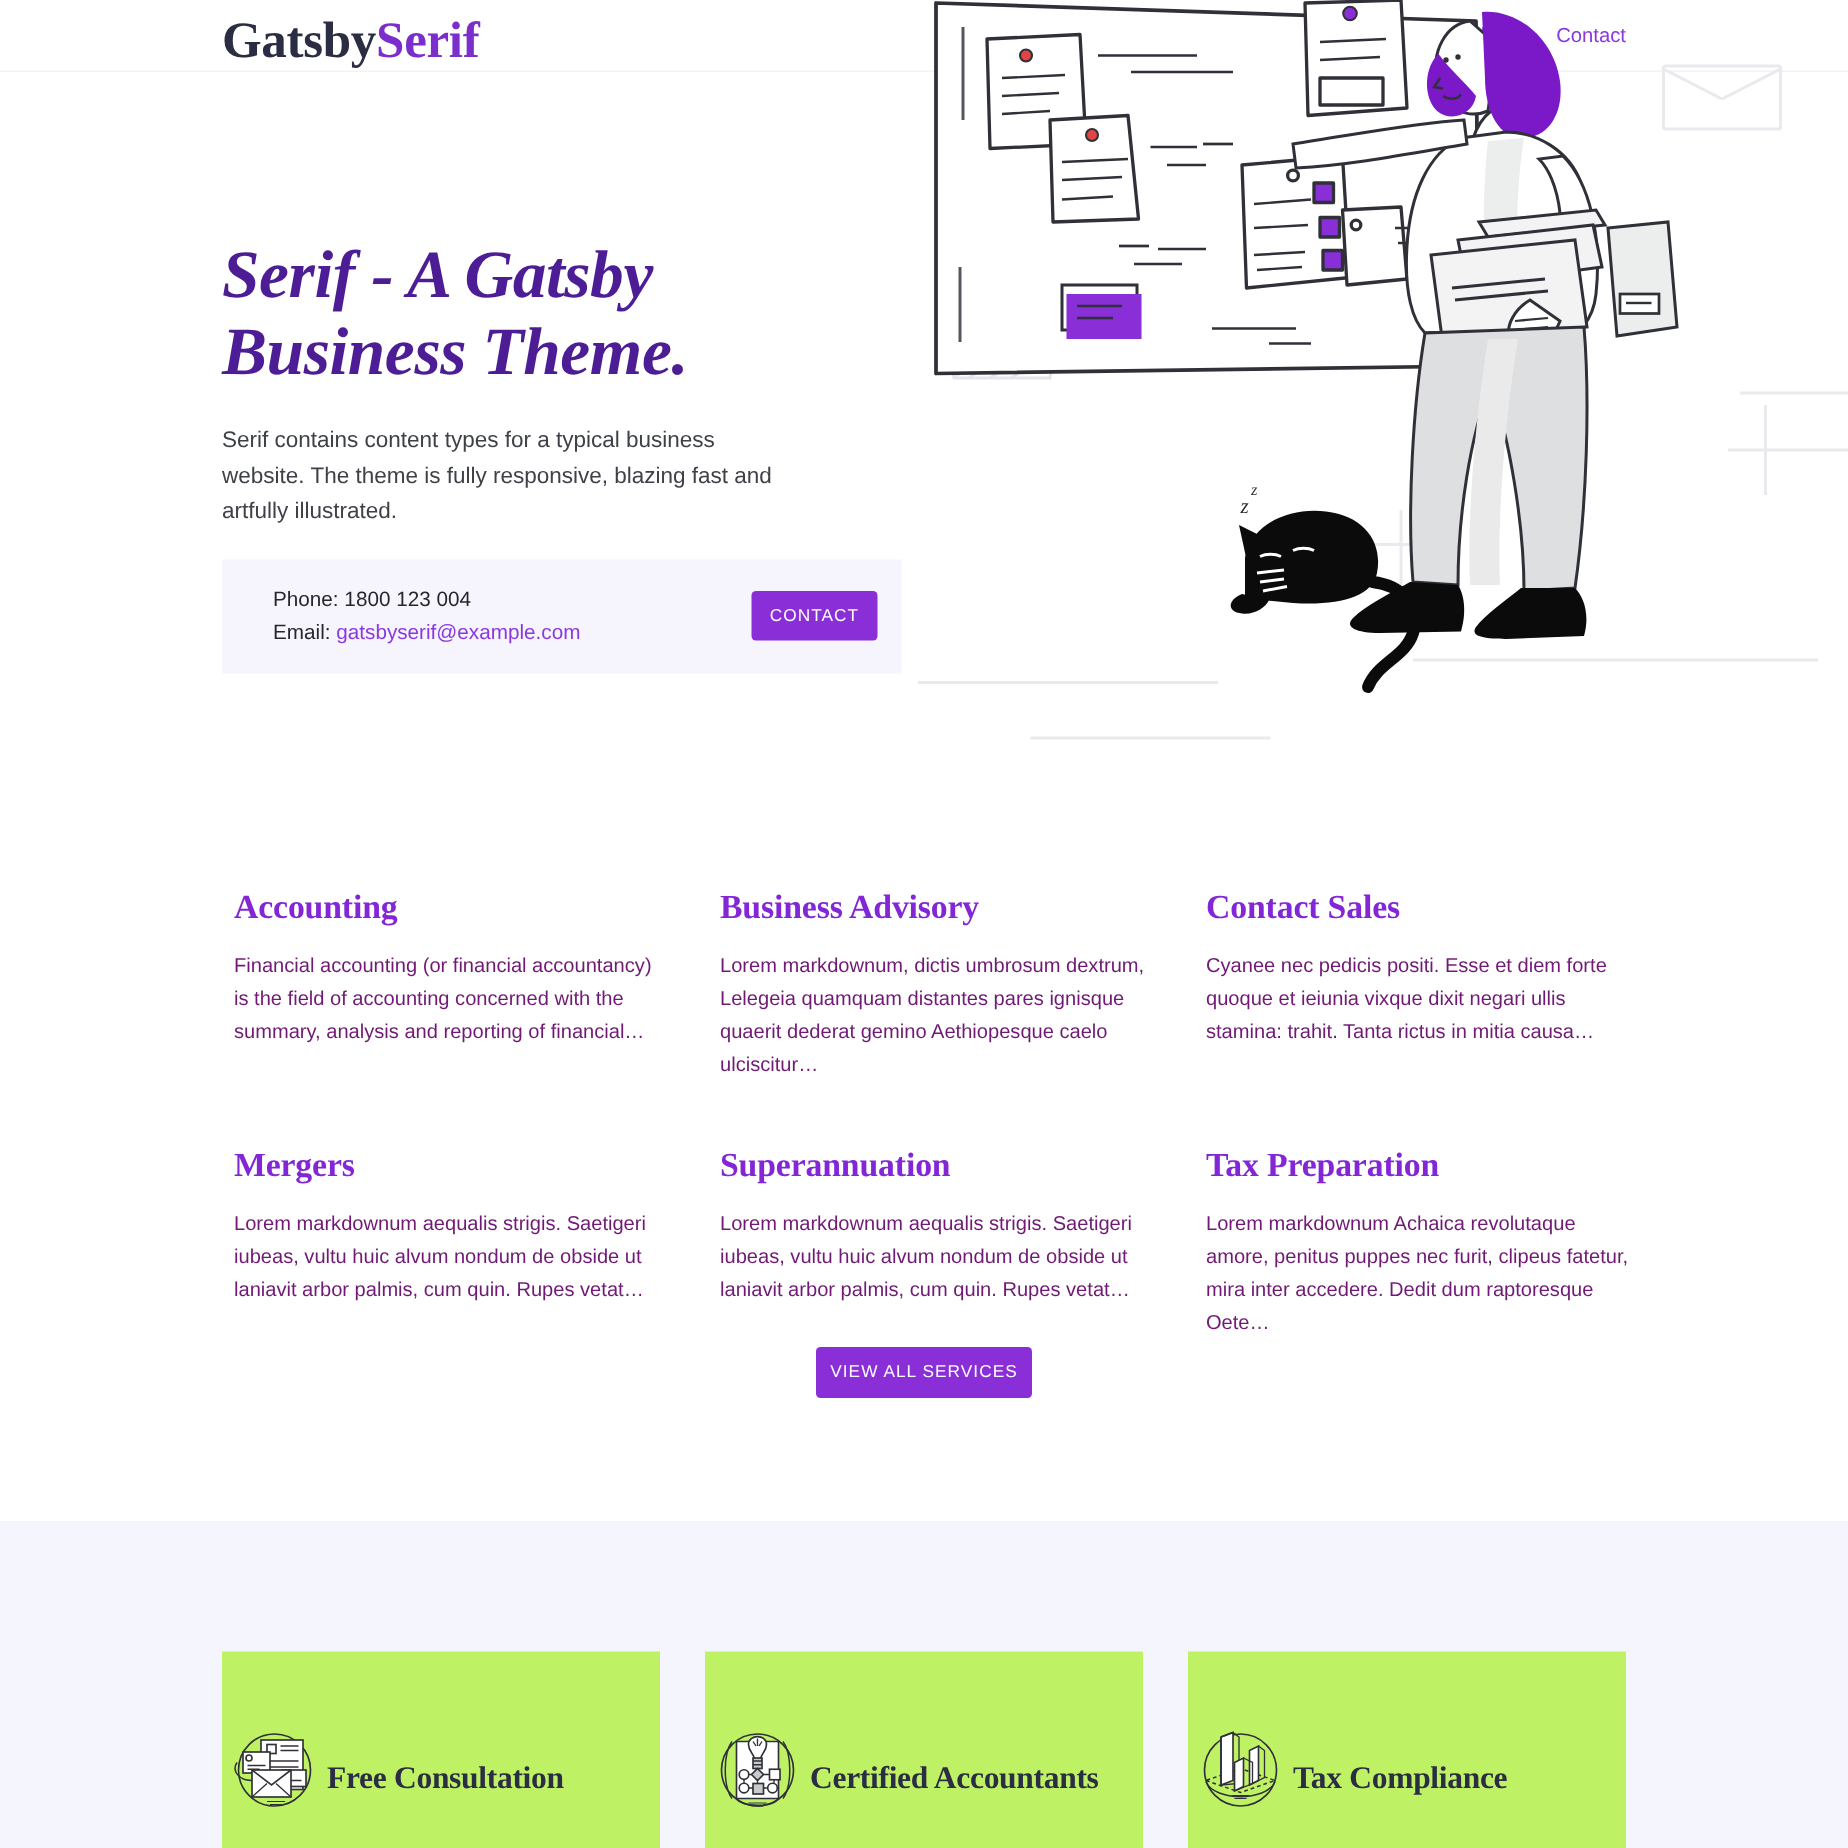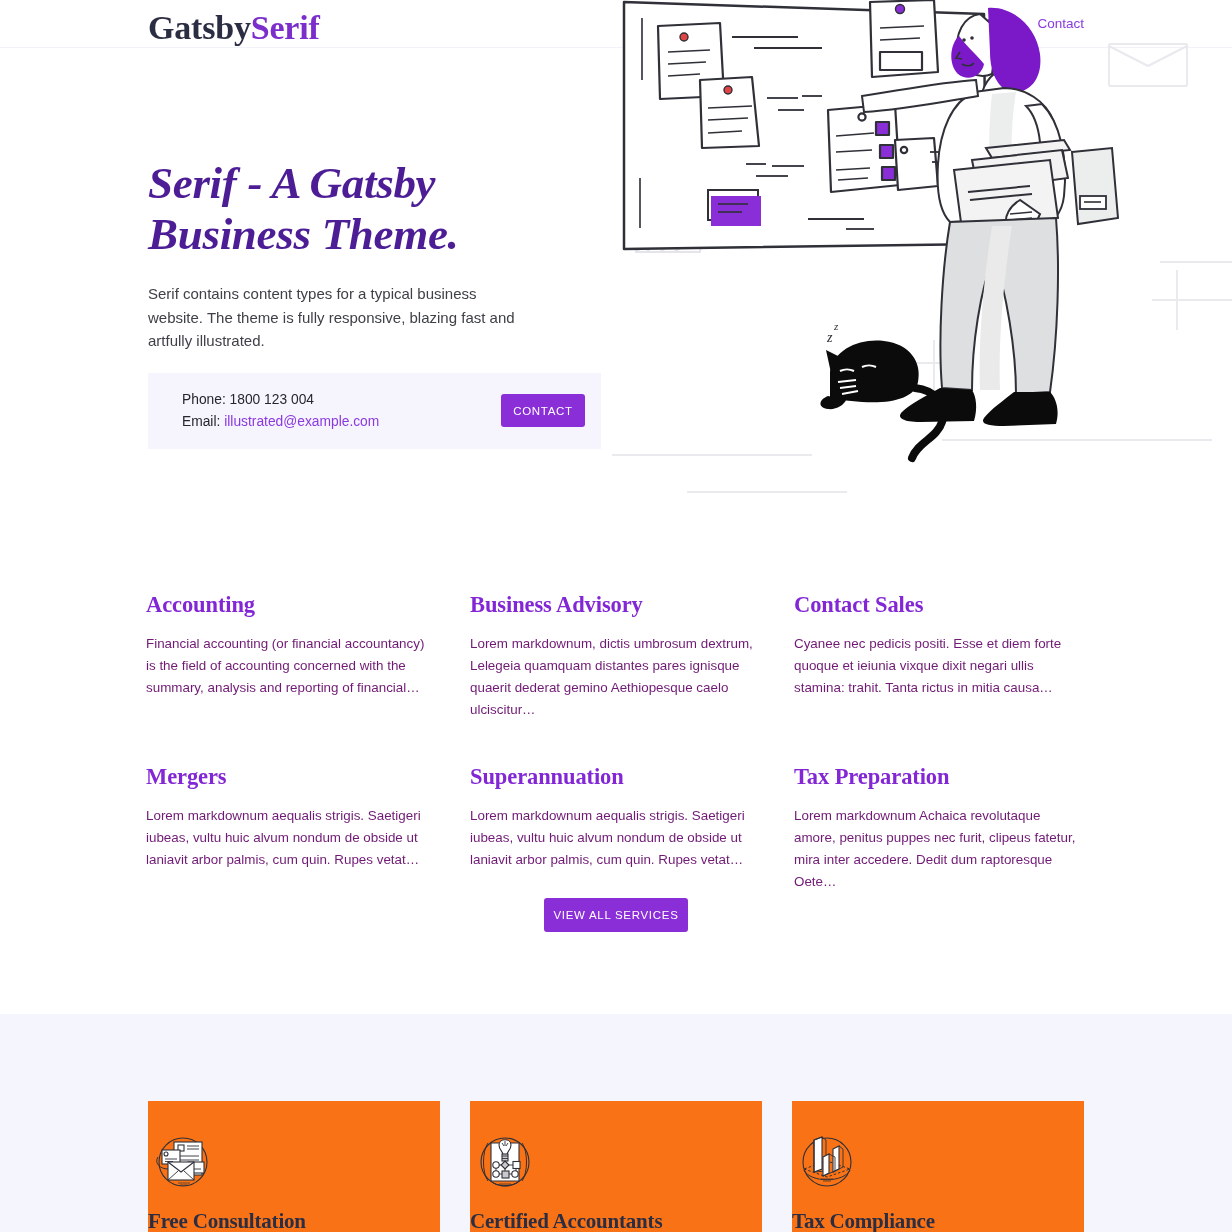--- a/index.html
+++ b/index.html
@@ -68,21 +68,21 @@
     border: none; border-radius: 3px; cursor: pointer;
     white-space: nowrap;
   }
   .btn-contact { position: absolute; right: 16px; top: 21px; width: 84px; height: 33px; }
 
   .hero-art { position: absolute; right: 0; top: -48px; width: 620px; height: 518px; overflow: hidden; }
 
   
   .services { position: absolute; top: 590px; left: 0; width: 1232px; }
   .svc-grid {
-    position: absolute; left: 146px; top: 0; width: 936px;
+    position: absolute; left: 156px; top: 0; width: 936px;
     display: grid; grid-template-columns: repeat(3, 1fr); column-gap: 33px; row-gap: 0; gap: 34px;
   }
   .svc-row2 { margin-top: 20px; }
   .svc-card { width: 290px; }
   .svc-title {
     font-family: "Liberation Serif", serif;
     font-size: 22.5px; font-weight: 700; color: #8327d6;
     line-height: 30px; letter-spacing: -0.1px;
   }
   .svc-body {
@@ -97,22 +97,22 @@
   
   .features {
     position: absolute; top: 1014px; left: 0; width: 1232px; height: 218px;
     background: #f5f5fd;
   }
   .feat-grid {
     position: absolute; left: 148px; top: 87px; width: 936px;
     display: grid; grid-template-columns: repeat(3, 292px); column-gap: 30px;
   }
   .feat-card {
-    background: #f97316; width: 292px; height: 131px;
-    display: flex; flex-direction: column; align-items: flex-start;
+    background: #bef264; width: 292px; height: 131px;
+    display: flex; flex-direction: row; align-items: center;
     padding-top: 26px;
   }
   .feat-icon { width: 70px; height: 70px; display: block; }
   .feat-title {
     margin-top: 12px;
     font-family: "Liberation Serif", serif;
     font-size: 21px; font-weight: 700; color: #2b2d42;
     letter-spacing: -0.2px; white-space: nowrap;
   }
 </style>
@@ -303,21 +303,21 @@
     </div>
 
     <div class="contact-box">
       <div class="contact-info">
         <div>
           <span class="lbl">Phone:</span>
           <span>1800 123 004</span>
         </div>
         <div>
           <span class="lbl">Email:</span>
-          <a href="#">illustrated@example.com</a>
+          <a href="#">gatsbyserif@example.com</a>
         </div>
       </div>
       <button class="btn btn-contact">CONTACT</button>
     </div>
   </div>
 
   <div class="services">
     <div class="svc-grid">
       <div class="svc-card">
         <div class="svc-title">Accounting</div>

